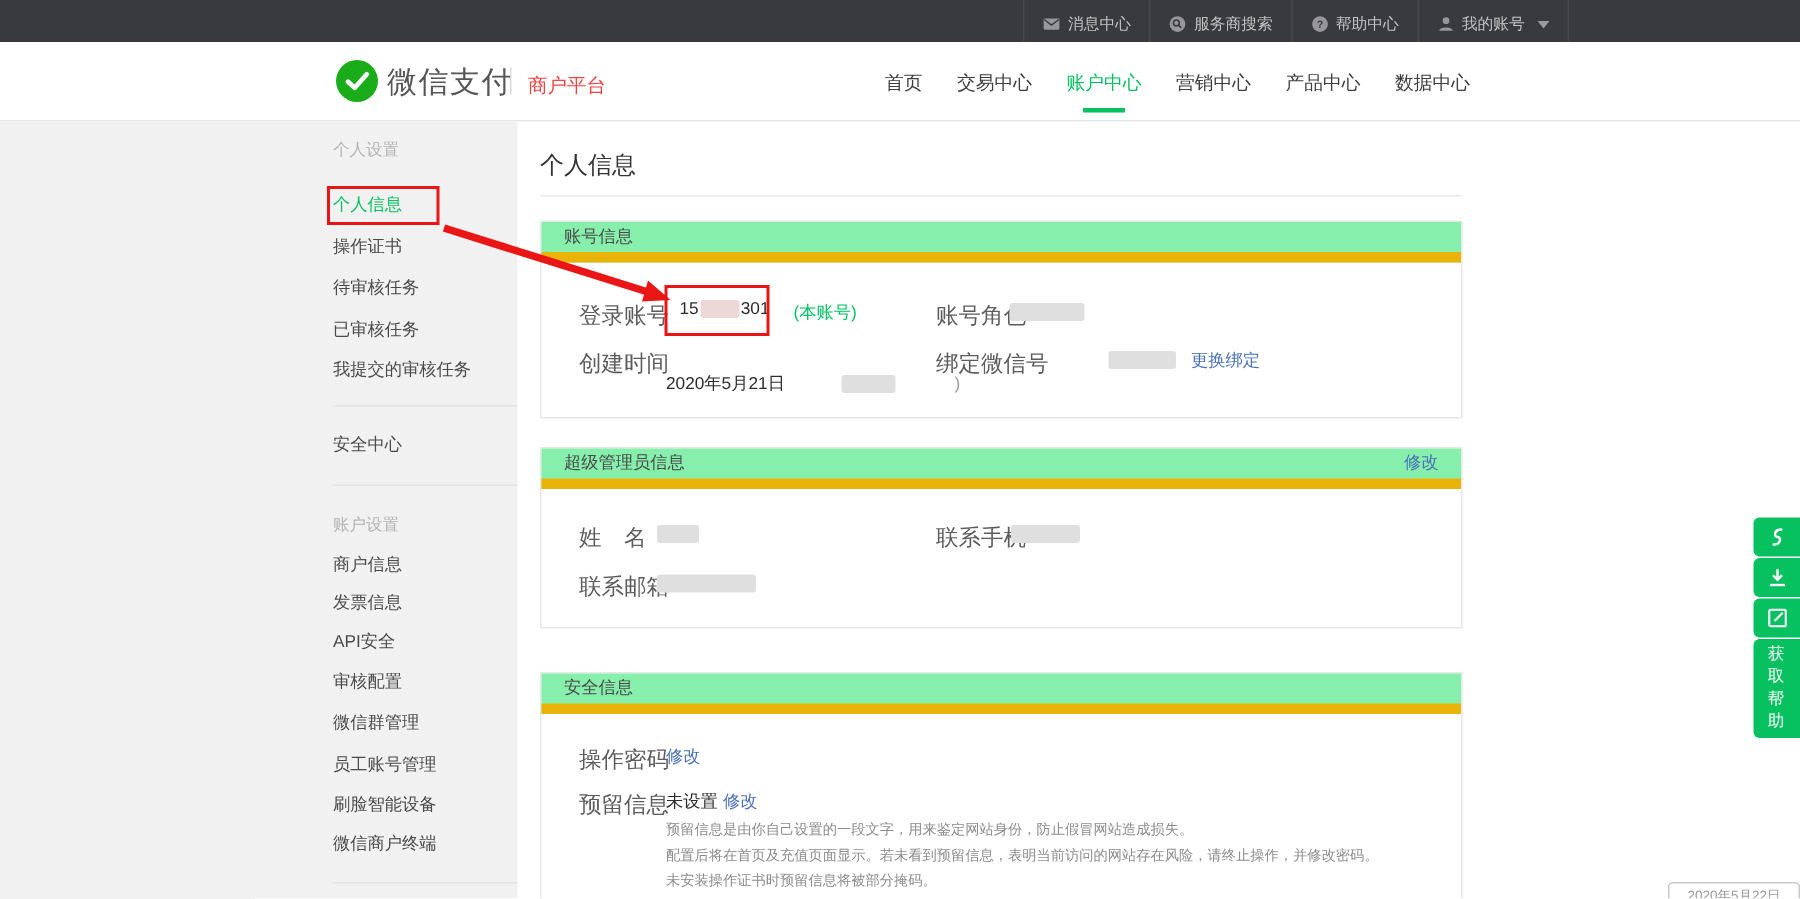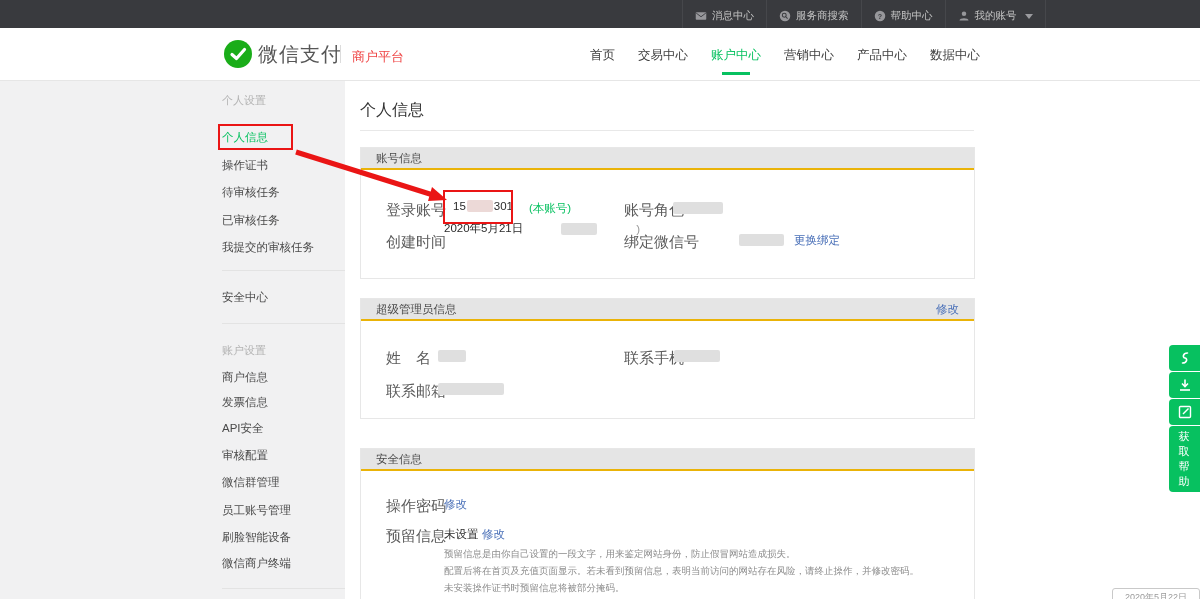--- a/index.html
+++ b/index.html
@@ -31,21 +31,21 @@
   .side-bg{position:absolute;left:0;top:81px;width:345px;height:518px;background:#f1f1f2;}
   .srow{position:absolute;left:222px;width:123px;height:14px;line-height:14px;font-size:11.5px;color:#4a4a4a;cursor:pointer;white-space:nowrap;}
   .srow.hdr{color:#b3b3b3;font-size:11px;cursor:default;}
   .srow.active{color:#07c160;}
   .sdiv{position:absolute;left:222px;width:123px;height:1px;background:#e3e3e3;}
 
   
   .page-title{position:absolute;left:360px;top:100px;font-size:16px;color:#333;}
   .title-hr{position:absolute;left:360px;top:130px;width:614px;height:1px;background:#e8e8e8;}
   .panel{position:absolute;left:360px;width:613px;background:#fff;border:1px solid #e7e7e7;box-sizing:content-box;}
-  .panel-hd{position:relative;height:20px;line-height:20px;background:#e5e5e5;border-bottom:2px solid #eab308;
+  .panel-hd{position:relative;height:20px;line-height:20px;background:#86efac;border-bottom:7px solid #eab308;
             padding-left:15px;font-size:11.5px;color:#4a4a4a;}
   .panel-hd .action{position:absolute;right:15px;top:0;color:#4a70b8;cursor:pointer;}
   .flabel{position:absolute;font-size:15px;color:#5c5c5c;white-space:nowrap;}
   .fval{position:absolute;font-size:11.5px;color:#2b2b2b;white-space:nowrap;display:flex;align-items:center;}
   .link{color:#4a70b8;font-size:11.5px;cursor:pointer;white-space:nowrap;}
   .redact{display:inline-block;height:12px;background:#dfdfdf;border-radius:2px;}
   .redact.abs{position:absolute;}
   .redact.pink{background:#ecd9d7;}
   .green-tag{position:absolute;font-size:11.5px;color:#07c160;white-space:nowrap;}
   .paren{color:#9a9a9a;margin-left:1px;}
@@ -157,21 +157,21 @@
     <div class="flabel" style="left:25px;top:53px;">登录账号</div>
     <div class="fval" style="left:92px;top:52px;">
       <span>15</span>
       <span class="redact pink" style="width:26px;margin:0 1px;"></span>
       <span>301</span>
     </div>
     <div class="green-tag" style="left:168px;top:53px;">(本账号)</div>
     <div class="flabel" style="left:263px;top:53px;">账号角色</div>
     <span class="redact abs" style="left:312px;top:54px;width:50px;"></span>
     <div class="flabel" style="left:25px;top:85px;">创建时间</div>
-    <div class="fval" style="left:83px;top:73px;gap:36px;">
+    <div class="fval" style="left:83px;top:100px;gap:36px;">
       <span>2020年5月21日</span>
       <span class="redact" style="width:36px;margin:0 2px;"></span>
       <span class="paren">)</span>
     </div>
     <div class="flabel" style="left:263px;top:85px;">绑定微信号</div>
     <span class="redact abs" style="left:378px;top:86px;width:45px;"></span>
     <div class="link" style="position:absolute;left:433px;top:85px;">更换绑定</div>
   </div>
 
   <div class="panel" style="top:298px;height:119px;">

